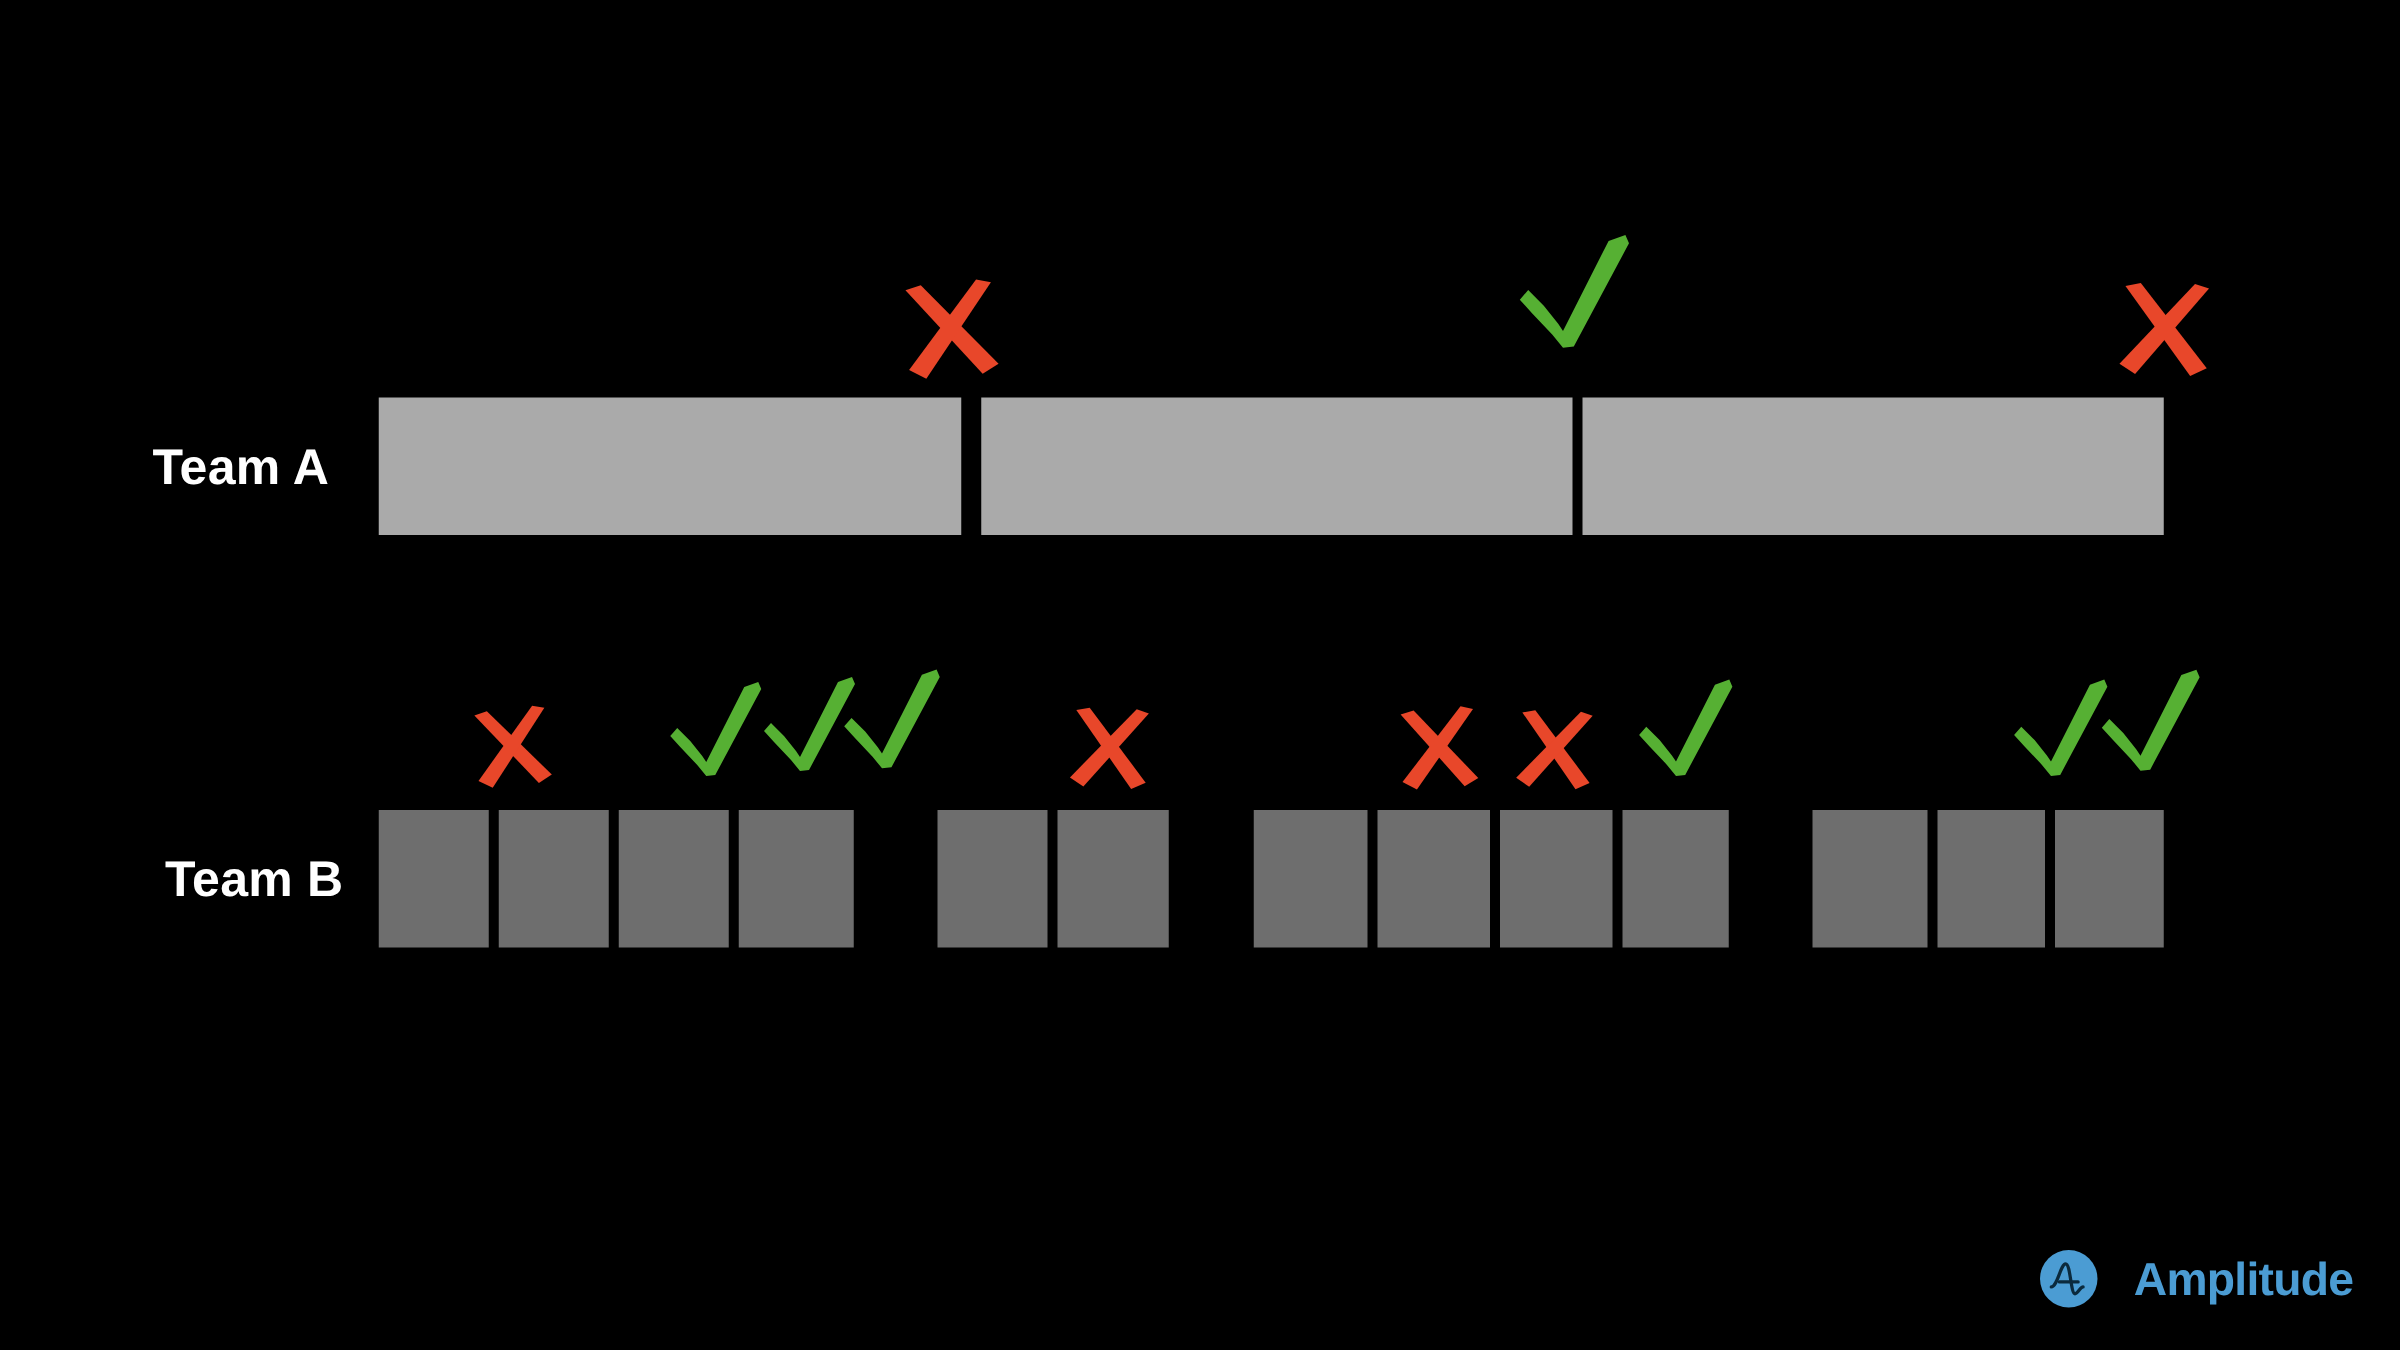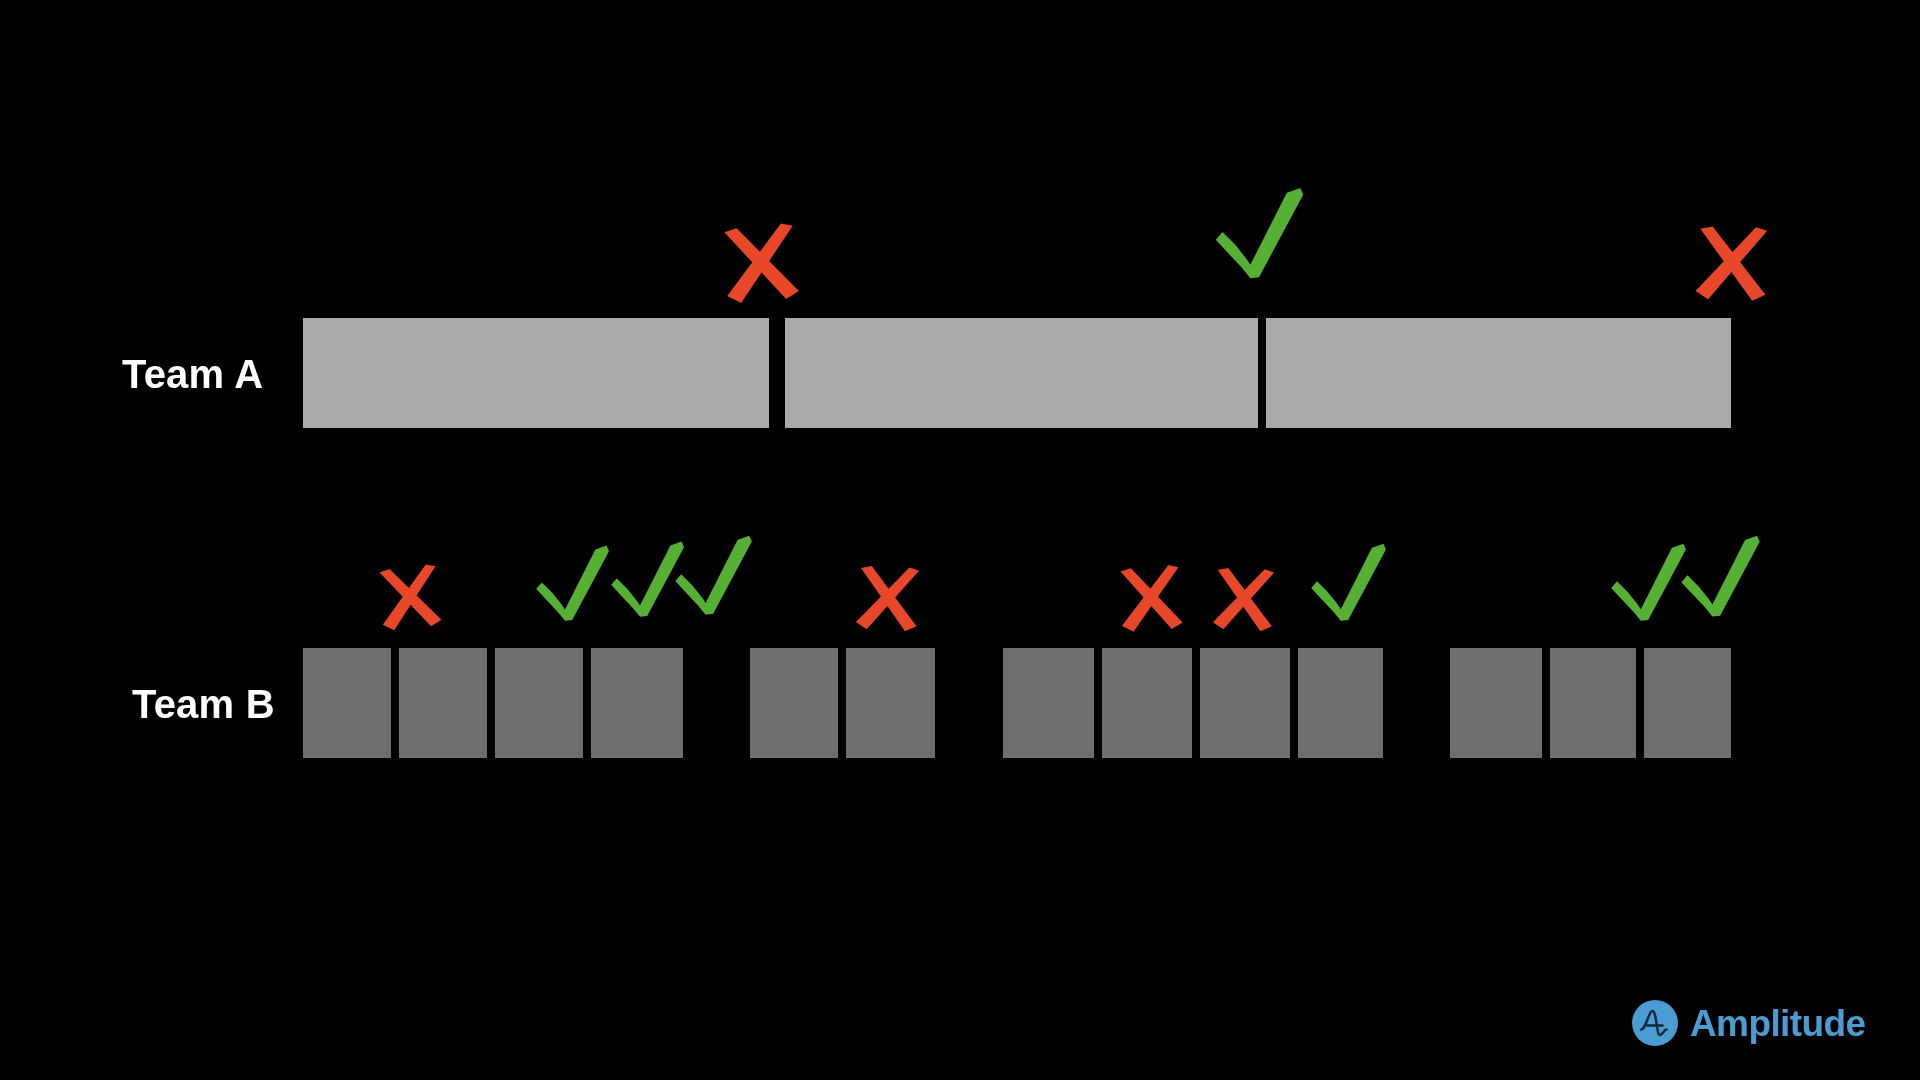--- a/index.html
+++ b/index.html
@@ -72,20 +72,21 @@
     flex: 0 0 auto;
   }
   #amplitude-logo .logo-word {
     color: #4B9CD3;
     font-family: "Liberation Sans", sans-serif;
     font-weight: 700;
     font-size: 37px;
     letter-spacing: -0.6px;
     line-height: 1;
     white-space: nowrap;
+    margin-left: 17px;
   }
 </style>
 </head>
 <body>
 
 <div id="stage" style="background: rgb(0, 0, 0);">
 
   <div>
     <div class="row-label" id="label-team-a">Team A</div>
     <div id="team-a-segments">

